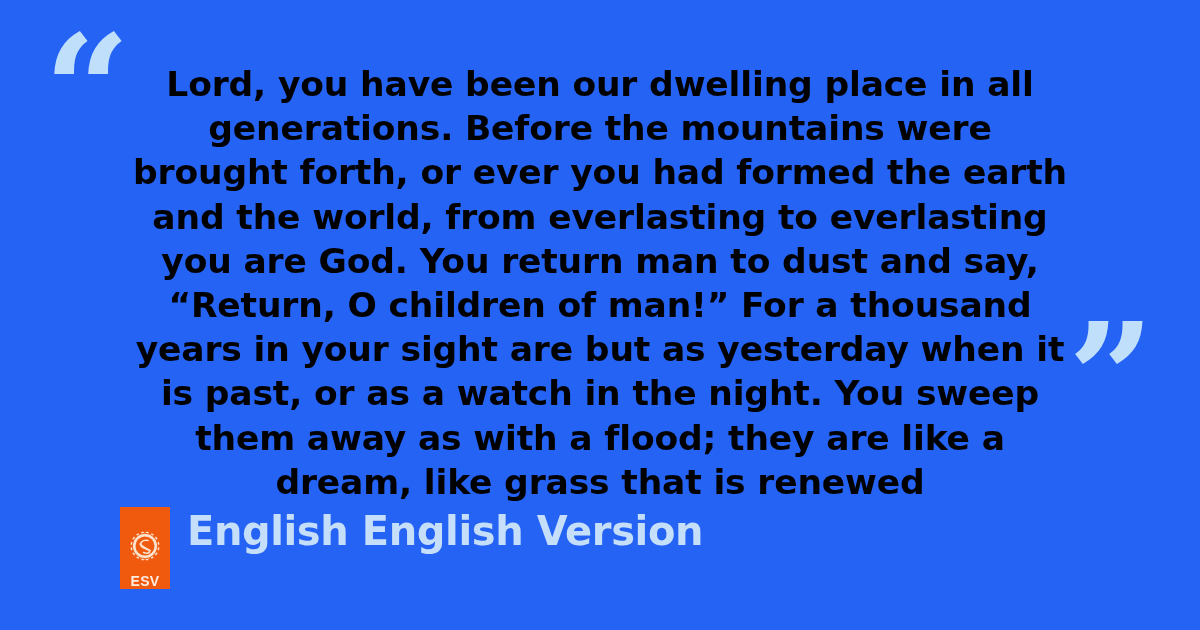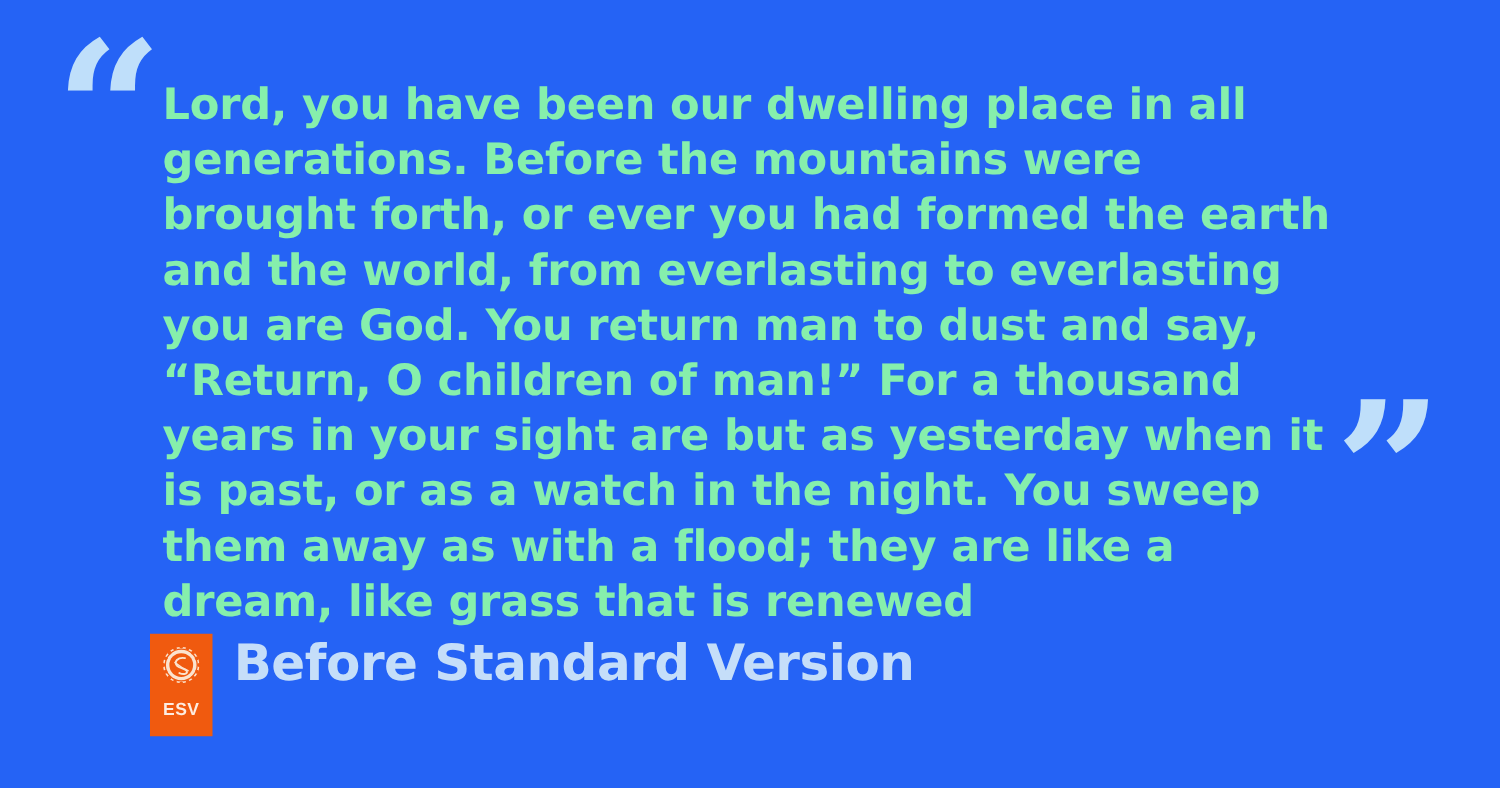--- a/index.html
+++ b/index.html
@@ -41,21 +41,22 @@
     top: 302px;
     font-size: 150px;
   }
 
   
   #quote-text {
     position: absolute;
     left: 130px;
     top: 62px;
     width: 940px;
-    color: #86efac;
+    text-align: center;
+    color: #000000;
     font-size: 34.5px;
     font-weight: 700;
     line-height: 44.2px;
     letter-spacing: -0.15px;
     word-spacing: 0px;
   }
 
   
   #footer {
     position: absolute;
@@ -69,21 +70,21 @@
   
   #esv-badge {
     width: 50px;
     height: 82px;
     background: #f05a0f;
     display: flex;
     flex-direction: column;
     align-items: center;
     justify-content: flex-start;
     flex: 0 0 auto;
-    padding-top: 9px;
+    padding-top: 23px;
     box-sizing: border-box;
   }
   #esv-seal {
     width: 32px;
     height: 32px;
     display: block;
   }
   #esv-abbrev {
     margin-top: 11px;
     color: #fdece1;
@@ -158,18 +159,18 @@
         <circle cx="32" cy="32" r="22" fill="#fbe3ce"></circle>
         <circle cx="32" cy="32" r="19" fill="#f05a0f"></circle>
 
         <path d="M38 21 C26 19, 20 27, 25 33 C29 38, 39 37, 41 42 C42.5 46, 36 48, 29 45" fill="none" stroke="#fbe3ce" stroke-width="3.1" stroke-linecap="round"></path>
         <path d="M22 28 C28 33, 36 38, 43 41" fill="none" stroke="#fbe3ce" stroke-width="2.4" stroke-linecap="round"></path>
       </svg>
       <span id="esv-abbrev">ESV</span>
     </div>
 
     <div id="footer-text">
-      <div id="version-name">Before Standard Version</div>
+      <div id="version-name">English English Version</div>
     </div>
 
   </div>
 
 </div>
 
 </body></html>

